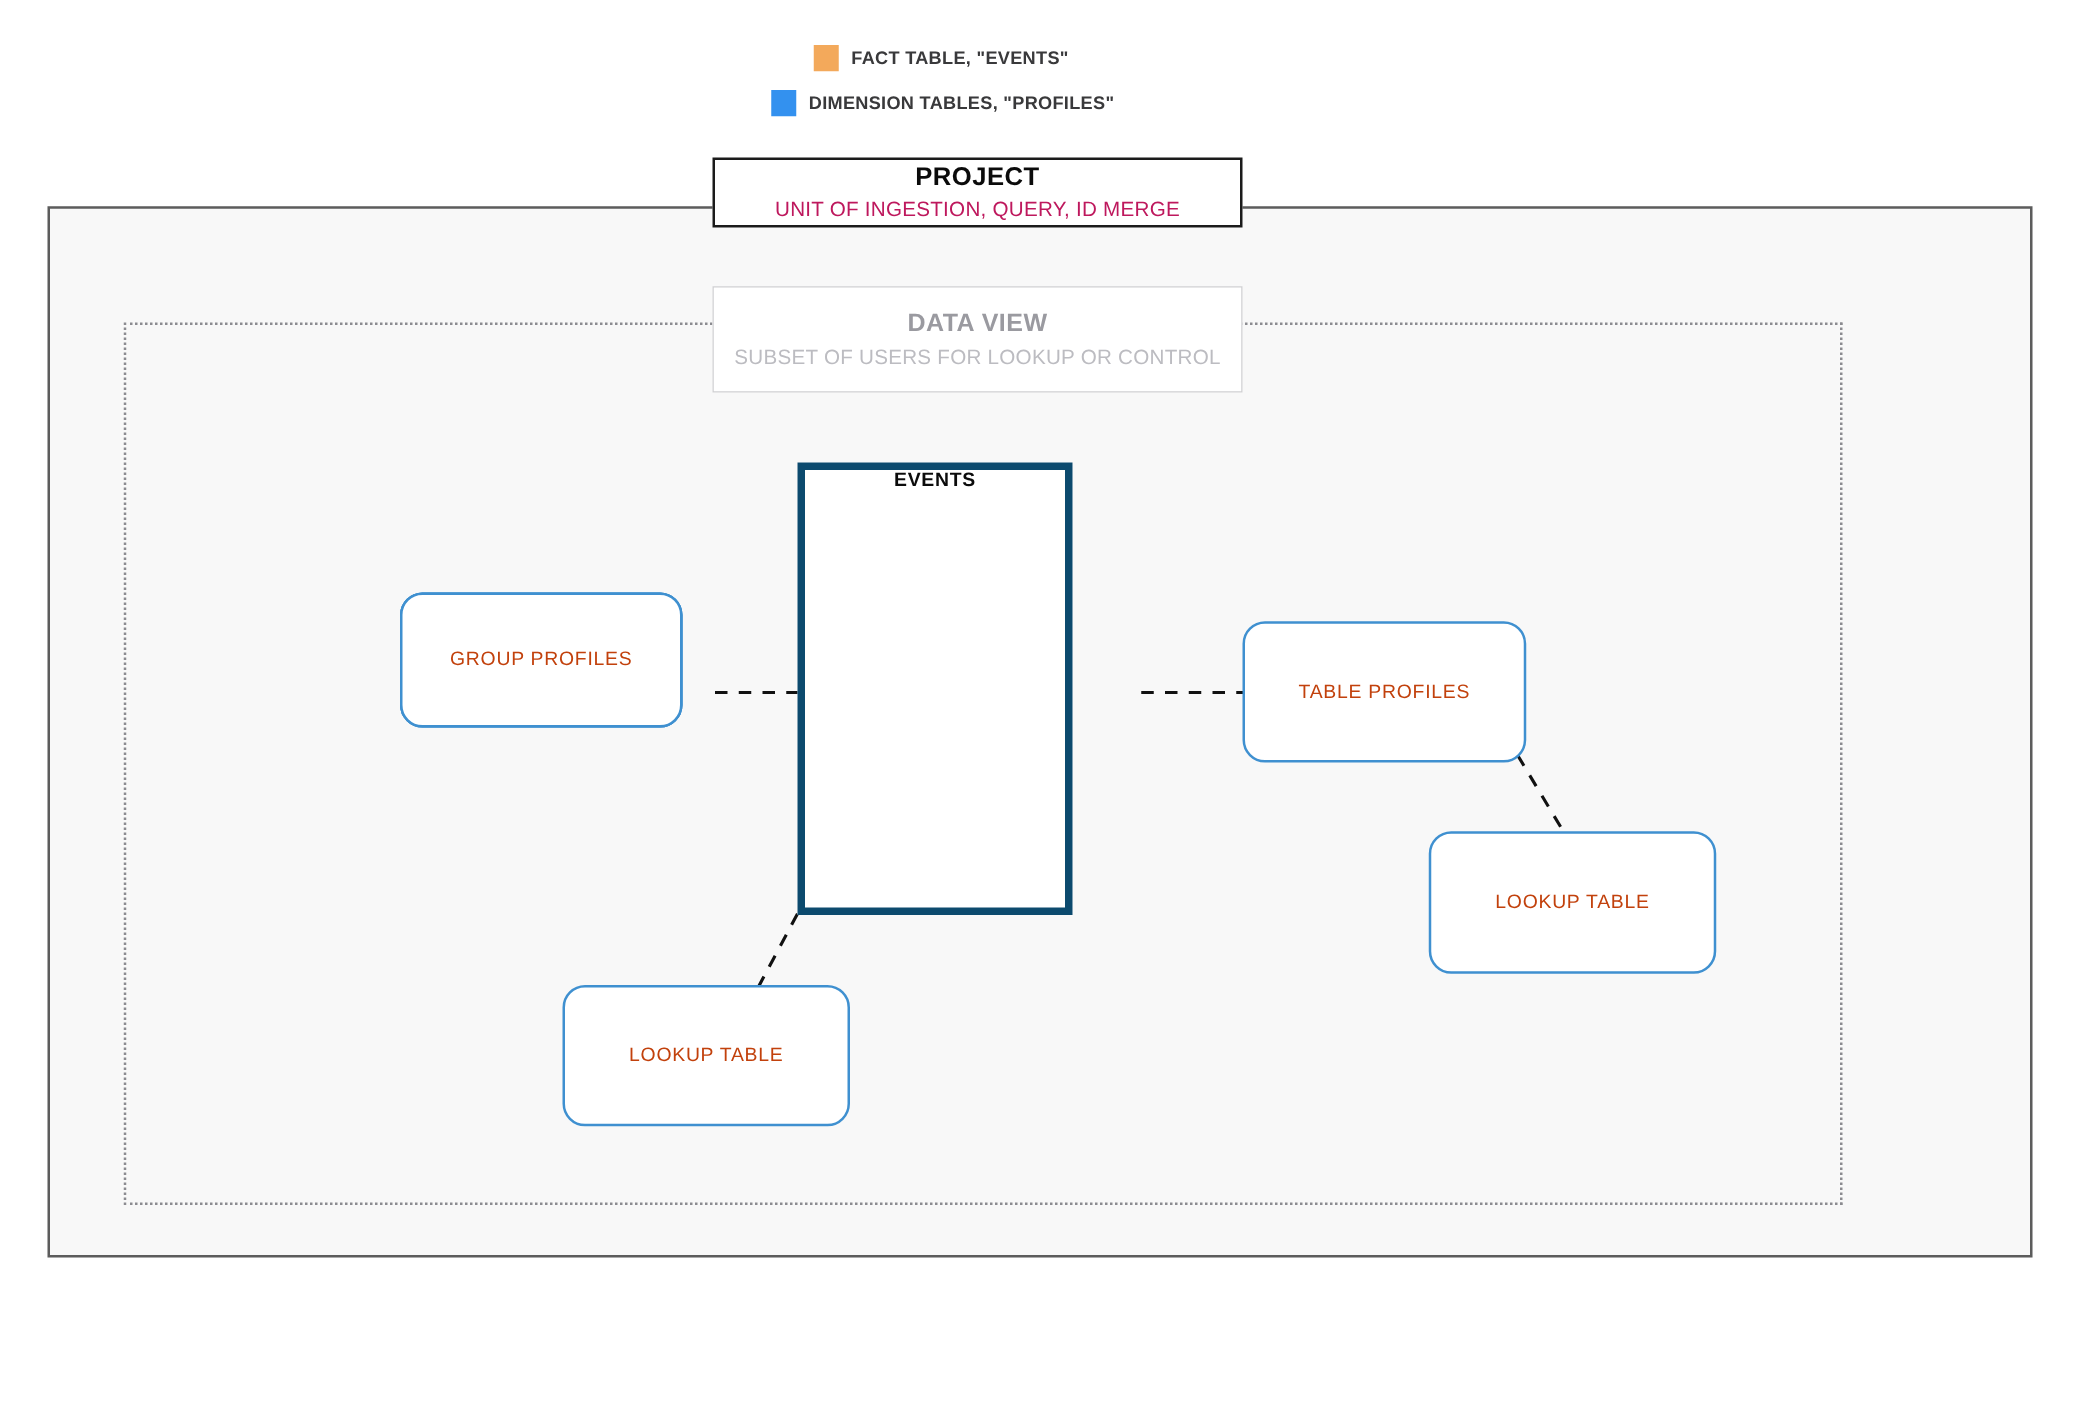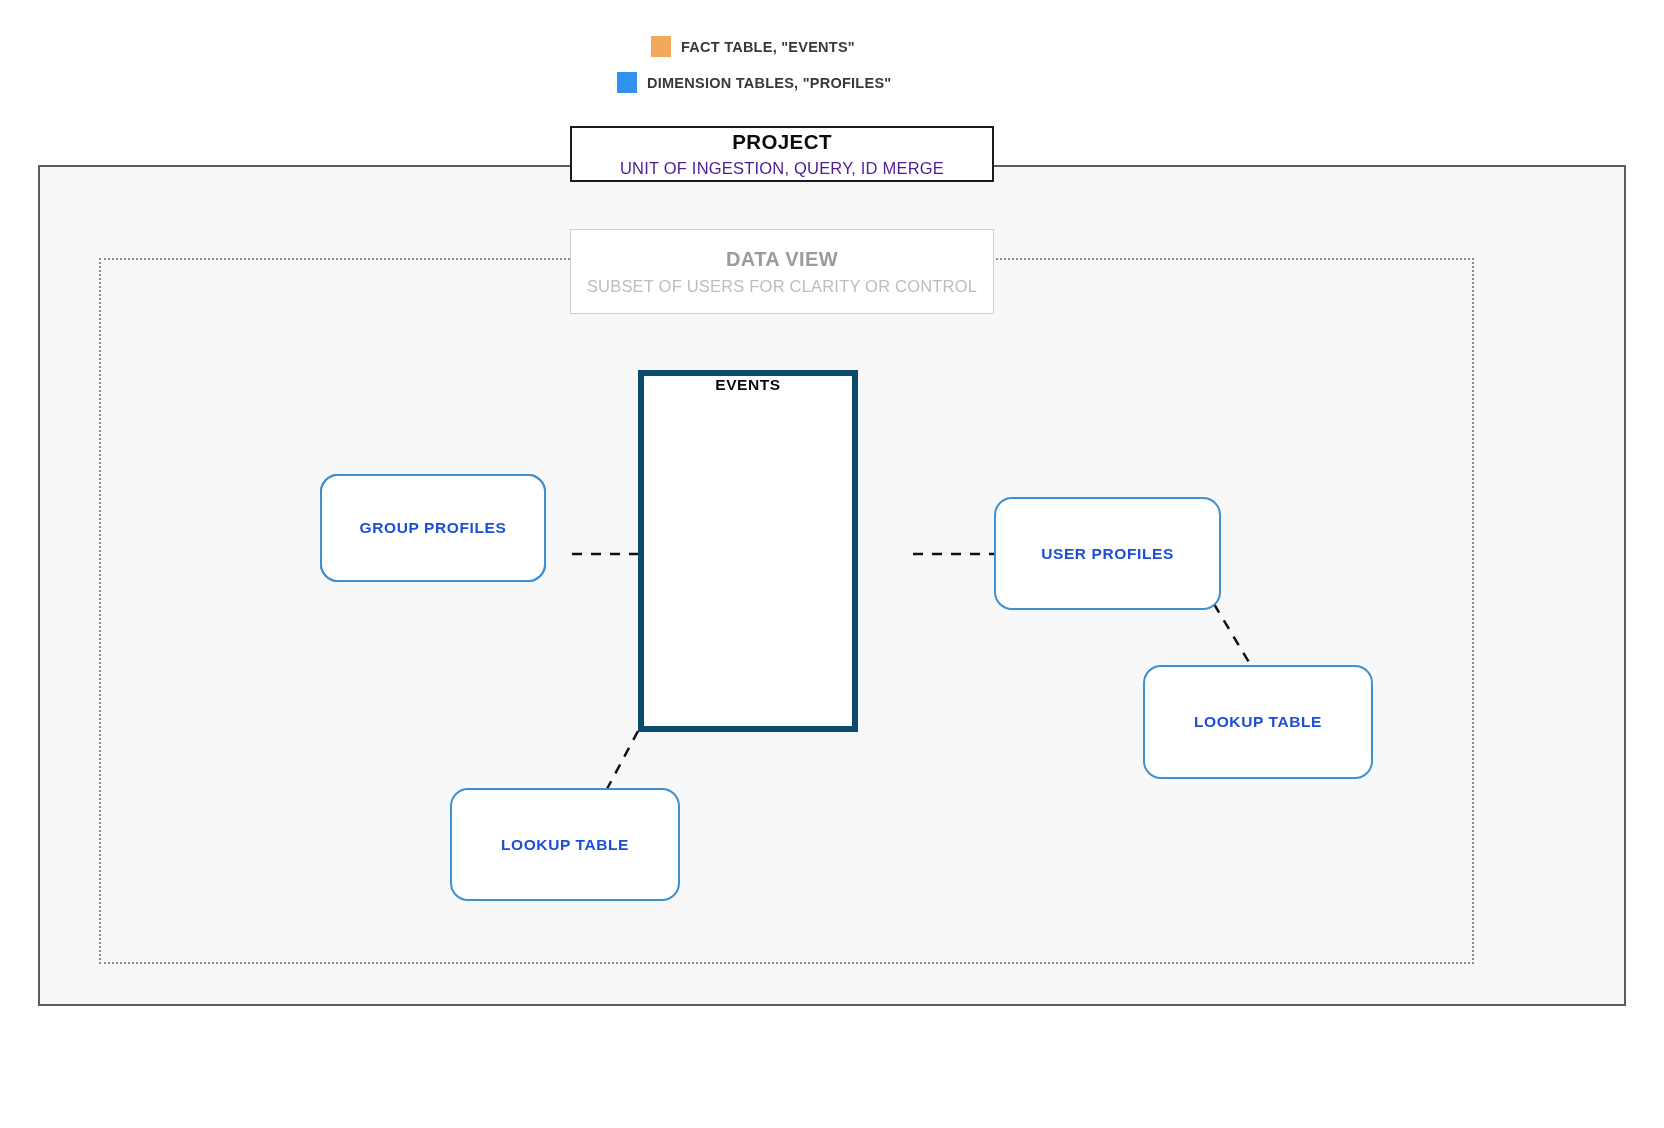--- a/index.html
+++ b/index.html
@@ -84,21 +84,21 @@
   }
   #project-box .tb-title {
     font-size: 20.5px;
     font-weight: bold;
     color: #0b0b0b;
     letter-spacing: 0.4px;
     margin-bottom: 5px;
   }
   #project-box .tb-sub {
     font-size: 16.5px;
-    color: #4c1d95;
+    color: #be185d;
     letter-spacing: 0.2px;
   }
   #dataview-box {
     left: 570px;
     top: 229px;
     width: 424px;
     height: 85px;
     border: 1.5px solid #cfcfd2;
   }
   #dataview-box .tb-title {
@@ -141,22 +141,22 @@
     box-sizing: border-box;
     border: 2.5px solid #3f90d0;
     border-radius: 18px;
     background: #ffffff;
     display: flex;
     align-items: center;
     justify-content: center;
   }
   .rnode .node-label {
     font-size: 15.5px;
-    font-weight: bold;
-    color: #1d4ed8;
+    font-weight: normal;
+    color: #c2410c;
     letter-spacing: 0.6px;
     white-space: nowrap;
     text-align: right;
   }
   
   #group-stack {
     position: absolute;
     left: 320px;
     top: 474px;
     width: 252px;
@@ -217,34 +217,34 @@
 
   <div id="group-stack">
     <div class="rnode" id="group-card-back"></div>
     <div class="rnode" id="group-card-mid"></div>
     <div class="rnode" id="group-card-front">
       <span class="node-label">GROUP PROFILES</span>
     </div>
   </div>
 
   <div class="rnode" id="user-profiles-node">
-    <span class="node-label">USER PROFILES</span>
+    <span class="node-label">TABLE PROFILES</span>
   </div>
 
   <div class="rnode" id="lookup-right-node">
     <span class="node-label">LOOKUP TABLE</span>
   </div>
 
   <div class="rnode" id="lookup-left-node">
     <span class="node-label">LOOKUP TABLE</span>
   </div>
 
   <div class="title-box" id="dataview-box">
     <div class="tb-title">DATA VIEW</div>
-    <div class="tb-sub">SUBSET OF USERS FOR CLARITY OR CONTROL</div>
+    <div class="tb-sub">SUBSET OF USERS FOR LOOKUP OR CONTROL</div>
   </div>
 
   <div class="title-box" id="project-box">
     <div class="tb-title">PROJECT</div>
     <div class="tb-sub">UNIT OF INGESTION, QUERY, ID MERGE</div>
   </div>
 
 </div>
 
 </body></html>

